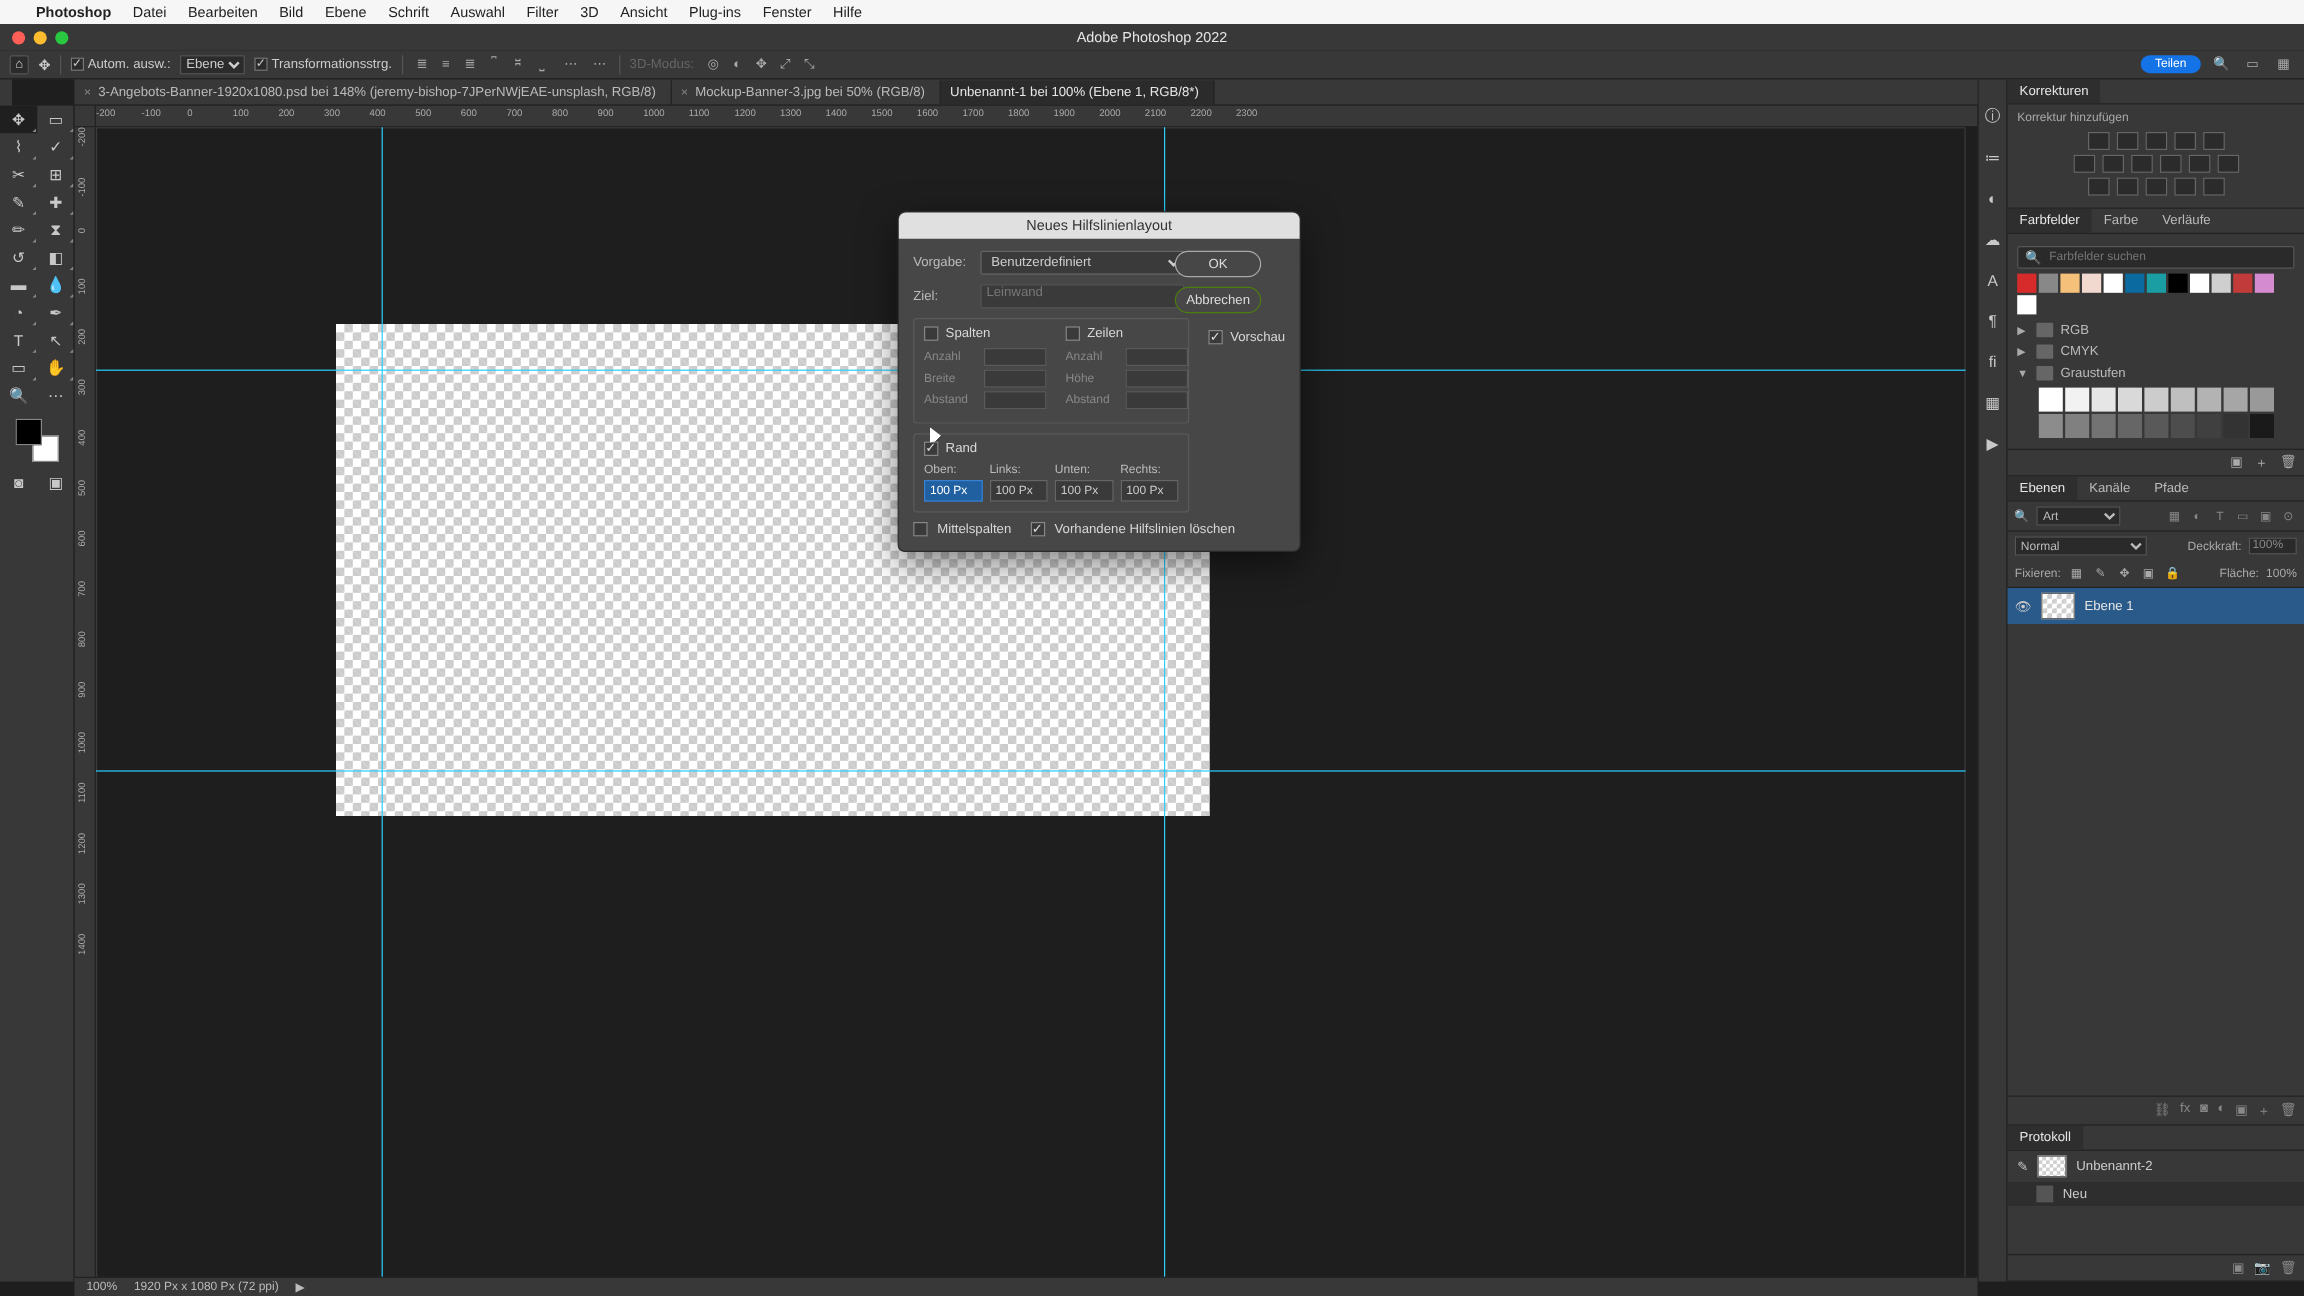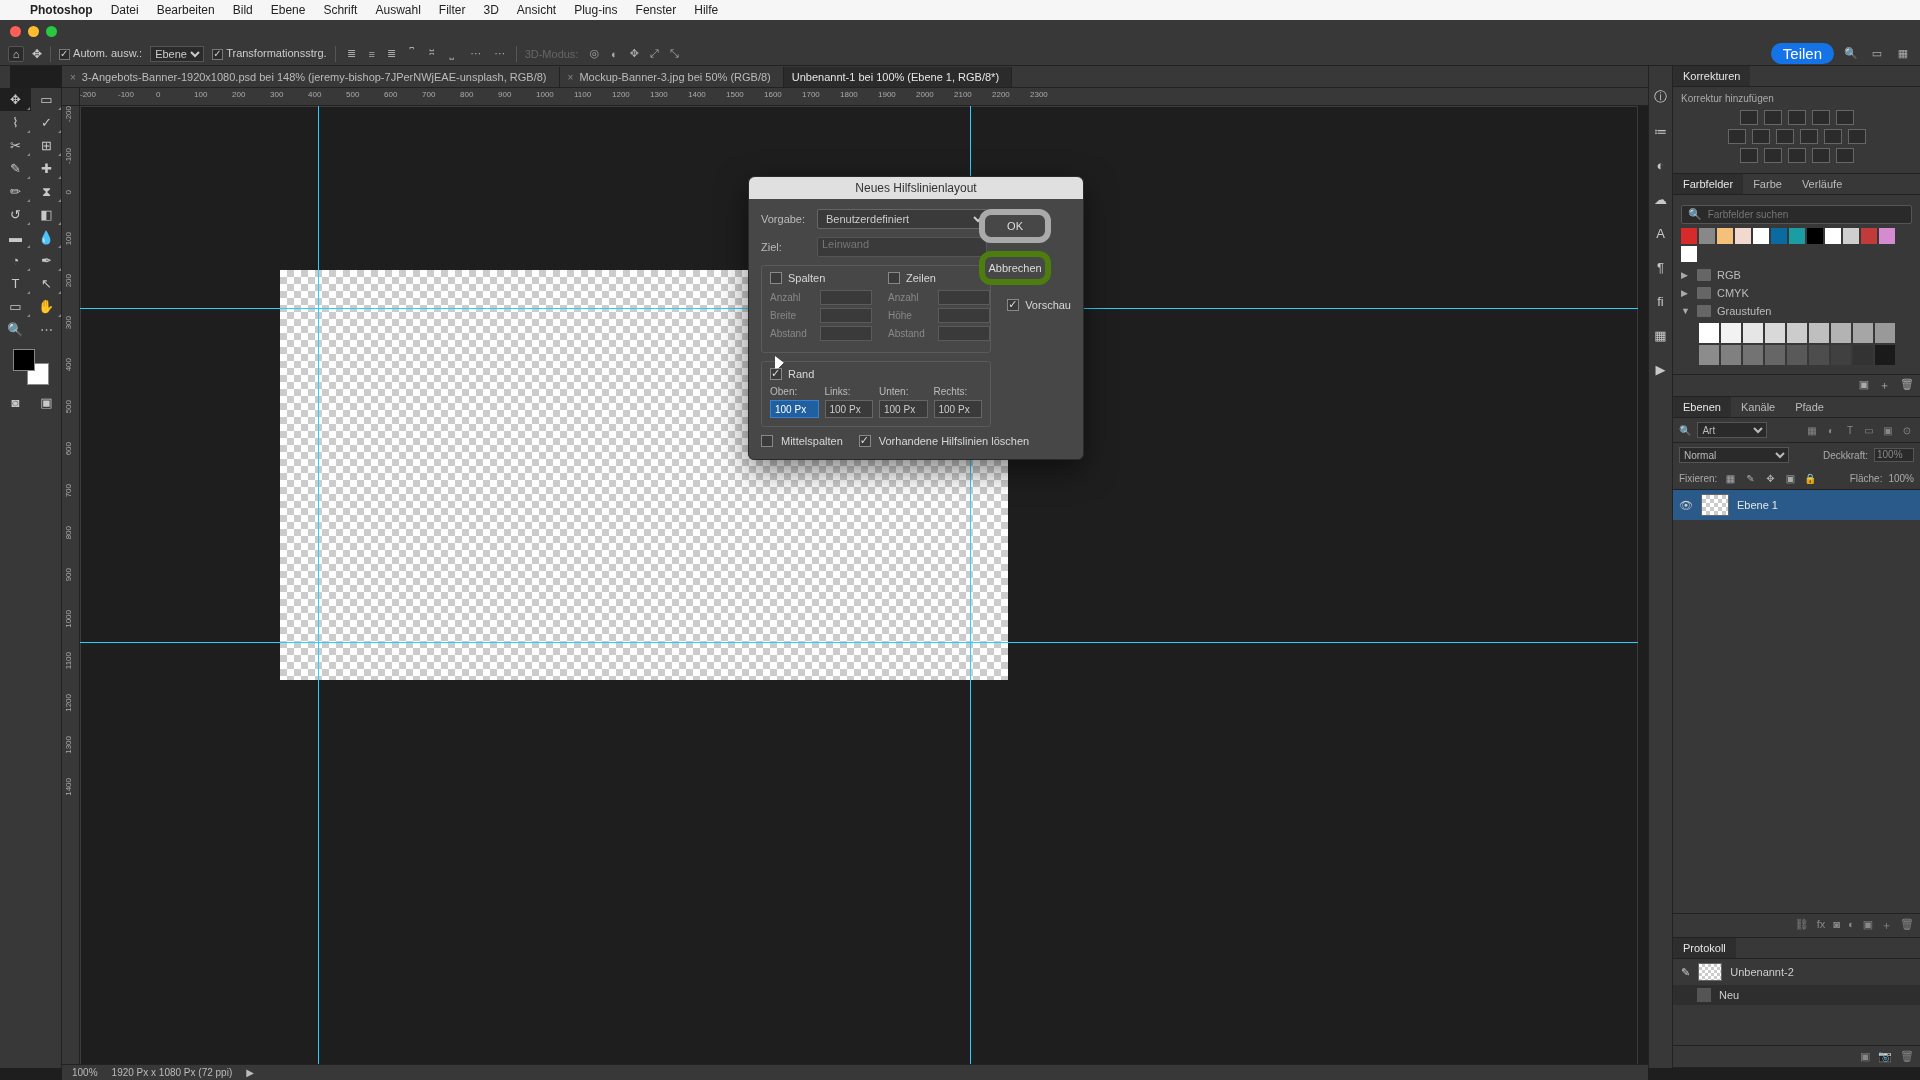--- a/index.html
+++ b/index.html
@@ -22,21 +22,21 @@
 .options-bar { position:absolute; top:42px; left:0; right:0; height:24px; background:#383838; border-bottom:1px solid #222; display:flex; align-items:center; padding:0 8px; gap:8px; font-size:11px; color:#ccc; z-index:80; }
 .options-bar .home-ico{width:16px;height:16px;background:#2b2b2b;border:1px solid #555;border-radius:2px;display:flex;align-items:center;justify-content:center;}
 .options-bar .move-ico{font-size:12px;}
 .options-bar .chk{width:11px;height:11px;border:1px solid #777;background:#2b2b2b;display:inline-block;vertical-align:middle;margin-right:3px;position:relative;}
 .options-bar .chk.on::after{content:'✓';position:absolute;top:-2px;left:0;font-size:10px;color:#ccc;}
 .options-bar select{background:#2b2b2b;color:#ccc;border:1px solid #555;font-size:11px;height:16px;}
 .options-bar .sep{width:1px;height:16px;background:#555;}
 .options-bar .align-group{display:flex;gap:4px;}
 .options-bar .align-ico{width:16px;height:16px;display:flex;align-items:center;justify-content:center;color:#aaa;}
 .options-bar .dim{color:#666;}
-.options-bar .share-btn{margin-left:auto;background:#1473e6;color:#fff;border-radius:12px;padding:2px 12px;font-size:15px;}
+.options-bar .share-btn{margin-left:auto;background:#1473e6;color:#fff;border-radius:12px;padding:2px 12px;font-size:10px;}
 .options-bar .right-ico{width:18px;height:18px;display:flex;align-items:center;justify-content:center;color:#aaa;}
 
 
 .doc-tabs{position:absolute;top:66px;left:62px;right:272px;height:22px;background:#383838;display:flex;align-items:flex-end;font-size:11px;color:#bbb;border-bottom:1px solid #222;z-index:70;}
 .doc-tabs .tab{padding:4px 12px 4px 8px;display:flex;align-items:center;gap:6px;border-right:1px solid #222;color:#bbb;}
 .doc-tabs .tab.active{background:#2b2b2b;color:#e6e6e6;}
 .doc-tabs .tab .x{font-size:10px;color:#888;}
 
 
 .left-dock{position:absolute;top:66px;left:0;width:10px;height:22px;background:#383838;z-index:70;}
@@ -120,21 +120,21 @@
 .statusbar{position:absolute;left:62px;right:272px;bottom:0;height:16px;background:#383838;border-top:1px solid #222;font-size:10px;color:#bbb;display:flex;align-items:center;padding:0 10px;gap:14px;z-index:60;}
 
 
 .dialog{position:absolute;top:176px;left:748px;width:336px;background:#474747;border:1px solid #2a2a2a;border-radius:6px;box-shadow:0 10px 30px rgba(0,0,0,.5);z-index:200;color:#d8d8d8;font-size:11px;}
 .dialog .dtitle{background:#e0e0e0;color:#333;text-align:center;font-size:12px;font-weight:500;padding:4px 0;border-radius:6px 6px 0 0;}
 .dialog .dbody{padding:10px 12px 12px;position:relative;}
 .dialog .row{display:flex;align-items:center;gap:8px;margin-bottom:8px;}
 .dialog .lbl{width:48px;color:#bbb;}
 .dialog select,.dialog .fake-sel{flex:1;background:#3a3a3a;border:1px solid #666;color:#ccc;font-size:11px;height:20px;padding:0 4px;border-radius:2px;max-width:170px;}
 .dialog .fake-sel.disabled{color:#777;border-color:#555;}
-.dialog .btn{width:72px;height:34px;border:6px solid #4d7c0f;border-radius:12px;background:#474747;color:#ddd;display:flex;align-items:center;justify-content:center;font-size:11px;}
+.dialog .btn{width:72px;height:22px;border:1px solid #4d7c0f;border-radius:12px;background:#474747;color:#ddd;display:flex;align-items:center;justify-content:center;font-size:11px;}
 .dialog .btn.primary{border-color:#aaa;}
 .dialog .btn-col{position:absolute;top:10px;right:12px;display:flex;flex-direction:column;gap:8px;align-items:center;}
 .dialog .section{border:1px solid #5a5a5a;border-radius:3px;padding:6px 8px 8px;margin-bottom:8px;}
 .dialog .sec-grid{display:flex;gap:16px;}
 .dialog .col{flex:1;}
 .dialog .chkrow{display:flex;align-items:center;gap:6px;margin-bottom:6px;}
 .dialog .dchk{width:12px;height:12px;border:1px solid #888;background:#3a3a3a;display:inline-block;position:relative;}
 .dialog .dchk.on{background:#3a3a3a;}
 .dialog .dchk.on::after{content:'✓';position:absolute;top:-2px;left:0;font-size:11px;color:#ddd;}
 .dialog .fld{display:flex;align-items:center;gap:6px;margin:3px 0;}
@@ -168,20 +168,21 @@
   <span>Fenster</span>
   <span>Hilfe</span>
 </div>
 
 <div class="titlebar">
   <div class="traffic">
     <div class="tr-red"></div>
     <div class="tr-yel"></div>
     <div class="tr-grn"></div>
   </div>
+  <div class="title">Adobe Photoshop 2022</div>
 </div>
 
 <div class="options-bar">
   <div class="home-ico">⌂</div>
   <span class="move-ico">✥</span>
   <span class="sep"></span>
   <span><span class="chk on"></span><span>Autom. ausw.:</span></span>
   <select><option>Ebene</option></select>
   <span><span class="chk on"></span><span>Transformationsstrg.</span></span>
   <span class="sep"></span>

